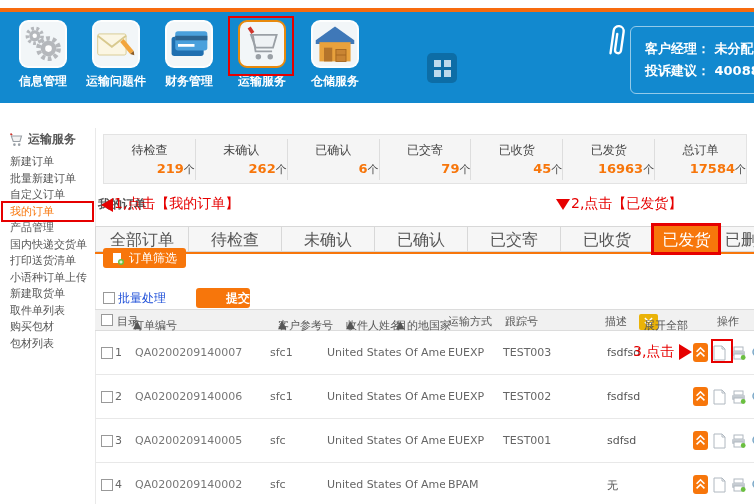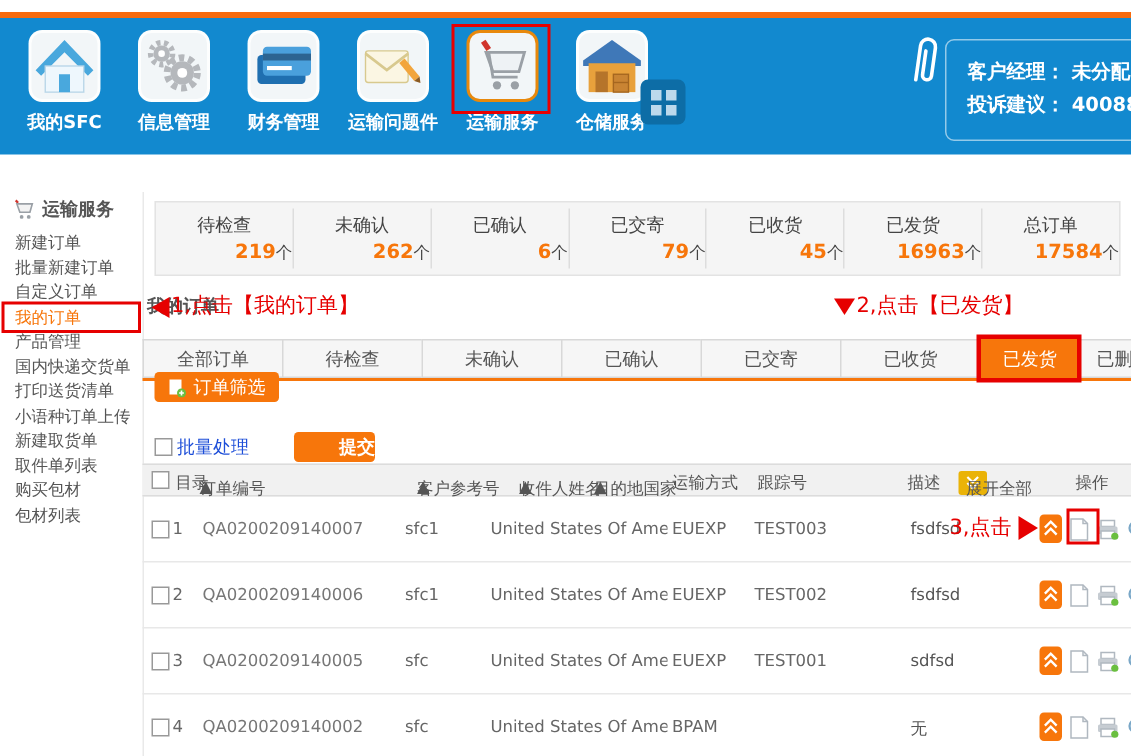--- a/index.html
+++ b/index.html
@@ -50,21 +50,21 @@
   .ann { color:#e60000; font-size:14px; white-space:nowrap; z-index:7; }
   .ann1 { position:absolute; left:114px; top:195px; }
   .arr-left { position:absolute; left:101px; top:198px; width:0; height:0; z-index:7;
               border-right:12px solid #e60000; border-top:7px solid transparent; border-bottom:7px solid transparent; }
   .ann2 { position:absolute; left:556px; top:195px; display:flex; align-items:center; gap:1px; }
   .tri-down { width:0; height:0; border-top:11px solid #e60000;
               border-left:7px solid transparent; border-right:7px solid transparent; }
 
   
   .tabs { position:absolute; left:95px; top:226px; height:26px; display:flex; }
-  .tab { width:93px; height:26px; line-height:25px; text-align:center; font-size:12px; color:#555;
+  .tab { width:93px; height:26px; line-height:25px; text-align:center; font-size:16px; color:#555;
          background:#f6f6f6; border:1px solid #d8d8d8; border-right:none; cursor:pointer; }
   .tab:last-child { border-right:1px solid #d8d8d8; }
   .tab.t6 { width:66px; background:#f7760b; color:#fff; border-color:#f7760b; }
   .tab.t7 { width:60px; }
   .tab-underline { position:absolute; left:95px; top:252px; width:659px; height:2px; background:#f7760b; }
   .tab-redbox { position:absolute; left:651px; top:223px; width:70px; height:32px;
                 border:3px solid #e60000; z-index:6; pointer-events:none; }
 
   
   .filter-btn { position:absolute; left:103px; top:248px; height:20px; padding:0 9px;
@@ -110,69 +110,59 @@
                 border:2px solid #e60000; z-index:6; }
 </style>
 </head>
 <body>
 
 <div id="stage">
 
   <div class="topbar">
     <div class="nav">
 
-      <div class="nav-item">
-        <div class="nav-tile">
-          <svg width="44" height="44" viewBox="0 0 48 48">
-            <polygon points="24,5 45,27 41,31 24,14 7,31 3,27" fill="#49a8dd"></polygon>
-            <rect x="10" y="24" width="28" height="19" fill="#eef7fd" stroke="#b9d6e8"></rect>
-            <rect x="20" y="30" width="8" height="13" fill="#49a8dd"></rect>
-          </svg>
-        </div>
-        <div class="nav-label">我的SFC</div>
-      </div>
 
       <div class="nav-item">
         <div class="nav-tile">
           <svg width="44" height="44" viewBox="0 0 48 48">
             <circle cx="15" cy="15" r="8" fill="none" stroke="#b5b8bc" stroke-width="4" stroke-dasharray="3 2.6"></circle>
             <circle cx="15" cy="15" r="6" fill="#b5b8bc"></circle>
               <circle cx="15" cy="15" r="2.4" fill="#fff"></circle>
             <circle cx="30" cy="29" r="11" fill="none" stroke="#b5b8bc" stroke-width="5" stroke-dasharray="4 3"></circle>
             <circle cx="30" cy="29" r="8.5" fill="#b5b8bc"></circle>
               <circle cx="30" cy="29" r="3.6" fill="#fff"></circle>
           </svg>
         </div>
         <div class="nav-label">信息管理</div>
       </div>
 
       <div class="nav-item">
         <div class="nav-tile">
           <svg width="44" height="44" viewBox="0 0 48 48">
-            <rect x="5" y="16" width="35" height="21" rx="3" fill="#1f6fb0"></rect>
-            <rect x="9" y="10" width="35" height="21" rx="3" fill="#4aa0dc"></rect>
-            <rect x="9" y="15" width="35" height="5" fill="#2c6491"></rect>
-            <rect x="12" y="24" width="18" height="3" fill="#fff"></rect>
-          </svg>
-        </div>
-        <div class="nav-label">财务管理</div>
-      </div>
-
-      <div class="nav-item">
-        <div class="nav-tile">
-          <svg width="44" height="44" viewBox="0 0 48 48">
             <rect x="4" y="13" width="31" height="23" rx="2" fill="#fbf6e3" stroke="#d8c98e"></rect>
             <polyline points="4,15 19.5,27 35,15" fill="none" stroke="#d8c98e" stroke-width="2"></polyline>
             <g transform="rotate(50 36 26)">
               <rect x="28" y="24" width="17" height="5" fill="#f2a53c"></rect>
               <polygon points="45,24 49,26.5 45,29" fill="#8a5a23"></polygon>
             </g>
           </svg>
         </div>
         <div class="nav-label">运输问题件</div>
+      </div>
+
+      <div class="nav-item">
+        <div class="nav-tile">
+          <svg width="44" height="44" viewBox="0 0 48 48">
+            <rect x="5" y="16" width="35" height="21" rx="3" fill="#1f6fb0"></rect>
+            <rect x="9" y="10" width="35" height="21" rx="3" fill="#4aa0dc"></rect>
+            <rect x="9" y="15" width="35" height="5" fill="#2c6491"></rect>
+            <rect x="12" y="24" width="18" height="3" fill="#fff"></rect>
+          </svg>
+        </div>
+        <div class="nav-label">财务管理</div>
       </div>
 
       <div class="nav-item">
         <div class="nav-redbox"></div>
         <div class="nav-tile active">
           <svg width="44" height="44" viewBox="0 0 48 48">
             <path d="M10 6 L14 12" stroke="#d0342c" stroke-width="4" fill="none"></path>
             <path d="M12 14 h28 l-4 14 h-19 z" fill="#eef2f5" stroke="#9aa0a6" stroke-width="2"></path>
             <path d="M14 14 l3 18 h18" fill="none" stroke="#9aa0a6" stroke-width="2"></path>
             <circle cx="20" cy="38" r="3" fill="#9aa0a6"></circle>

